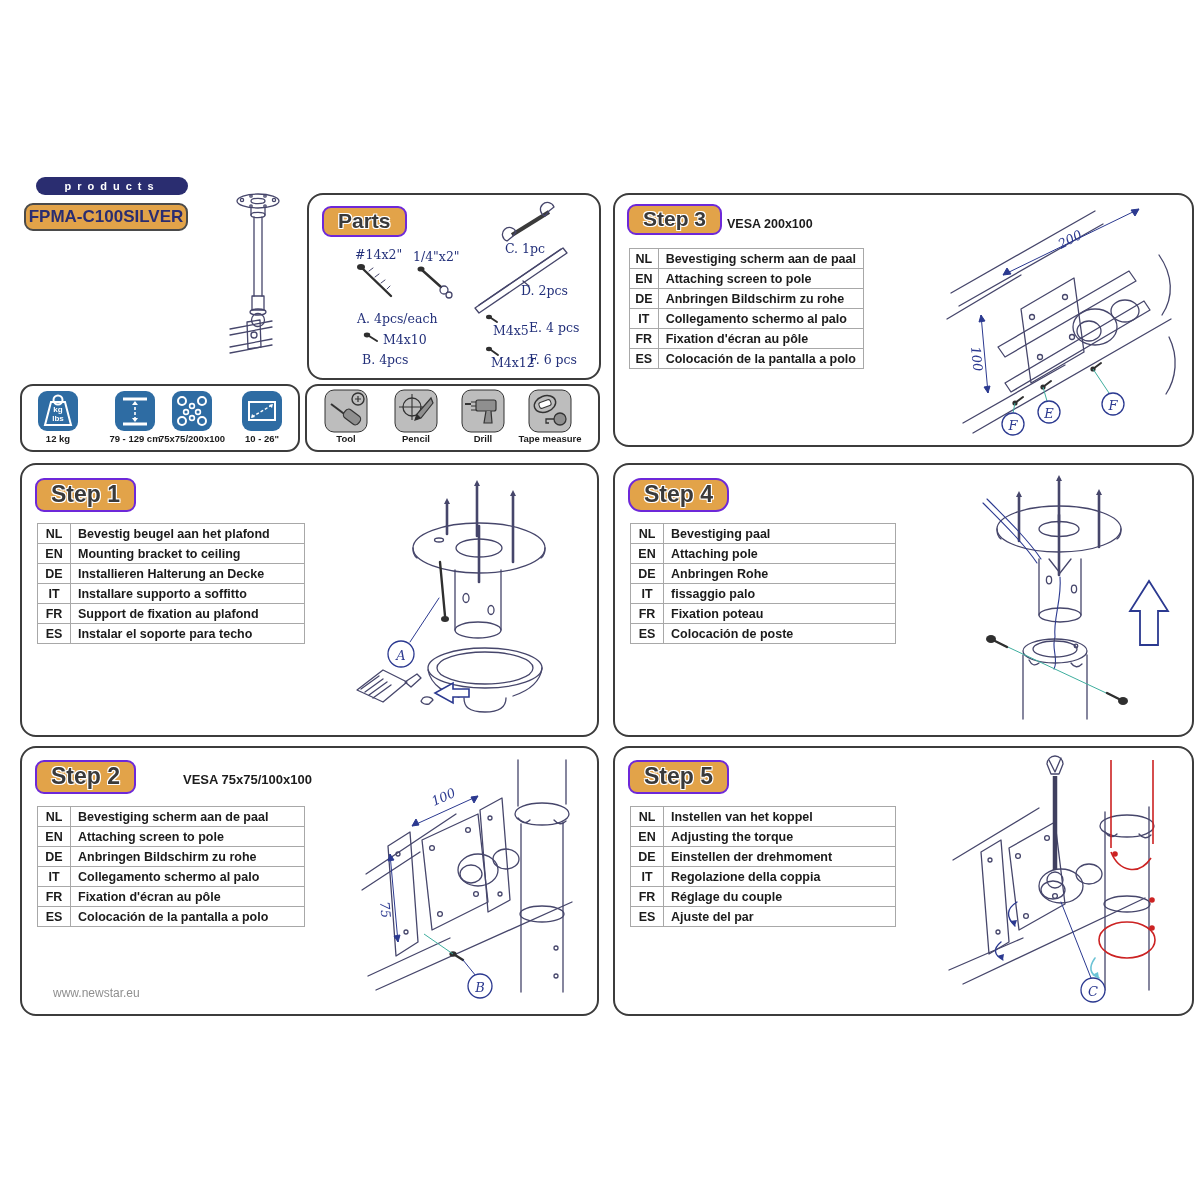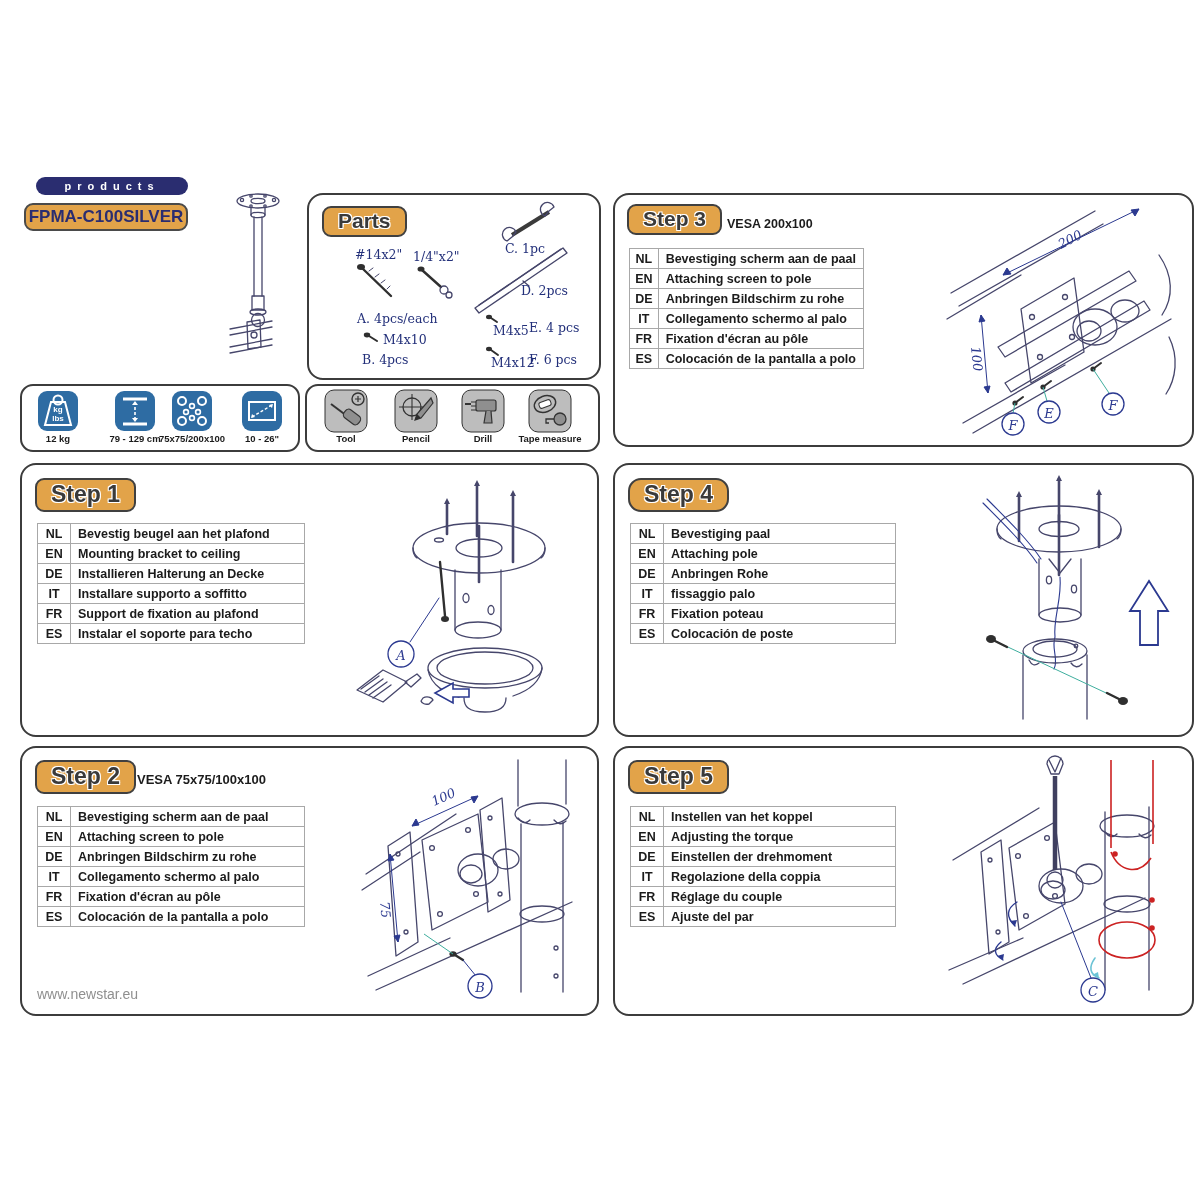--- a/index.html
+++ b/index.html
@@ -7,21 +7,21 @@
     width:1200px;height:1200px;background:#ffffff;position:relative;
     font-family:"Liberation Sans",sans-serif;color:#1c1c1c;
   }
   .abs{position:absolute;}
   .box{
     position:absolute;background:#fff;
     border:2.5px solid #3c3c3c;border-radius:16px;
   }
   
   .badge{
-    display:inline-block;background:#e2a349;border:2px solid #404040;
+    display:inline-block;background:#e2a349;border:2px solid #6d28d9;
     border-radius:9px;color:#3a3a3a;font-weight:bold;
     padding:1px 14px 2px 14px;
     text-shadow:-1px -1px 0 #fff,1px -1px 0 #fff,-1px 1px 0 #fff,1px 1px 0 #fff;
     white-space:nowrap;
   }
   .step-badge{font-size:23px;}
   .parts-badge{font-size:21px;}
   .vesa{font-weight:bold;font-size:13px;color:#1c1c1c;white-space:nowrap;}
   
   table.lang{border-collapse:collapse;background:#fff;border-radius:18px;}
@@ -35,21 +35,21 @@
   .logo-new{color:#2a2d70;}
   .logo-star{color:#ffffff;-webkit-text-stroke:1.8px #2a2d70;text-shadow:0 0 1px #2a2d70;}
   .products-bar{
     background:#2a2d70;border-radius:10px;height:18px;width:152px;margin:-9px 0 8px 14px;
     color:#fff;font-size:11px;font-weight:bold;letter-spacing:6px;text-align:center;line-height:18px;
   }
   .model-badge{
     margin:8px 0 0 2px;background:#e2a349;border:2px solid #4a4a4a;border-radius:9px;
     color:#2a2d70;font-weight:bold;font-size:17px;text-align:center;width:160px;padding:2px 0;
   }
-  .website{color:#8f8f8f;font-size:14px;}
+  .website{color:#8f8f8f;font-size:12px;margin-left:16px;}
   
   .tile-blue{fill:#2e6ca3;}
   .tile-gray{fill:#bdbdbd;stroke:#333;stroke-width:1;}
   .spec-label{font-size:9.5px;font-weight:bold;fill:#1b1b1b;text-anchor:middle;font-family:"Liberation Sans",sans-serif;}
   
   .ln{stroke:#46466b;stroke-width:1.3;fill:none;stroke-linecap:round;stroke-linejoin:round;}
   .lnth{stroke:#46466b;stroke-width:2.6;fill:none;stroke-linecap:round;}
   .dim{stroke:#2b3990;stroke-width:1;fill:none;}
   .dimtxt{fill:#2b3990;font-family:"DejaVu Serif",serif;font-style:italic;font-size:13px;}
   .callout{stroke:#2b3990;stroke-width:1.3;fill:#fff;}
@@ -448,21 +448,21 @@
         <line class="screw" x1="62" y1="174" x2="74" y2="180"></line>
       <ellipse cx="190" cy="234" rx="5" ry="4" fill="#2f2f2f"></ellipse>
         <line class="screw" x1="186" y1="232" x2="174" y2="226"></line>
     </g>
     <polygon points="207,178 207,144 197,144 216,114 235,144 225,144 225,178" fill="#fff" stroke="#2b3990" stroke-width="1.8"></polygon>
   </svg>
 </div>
 
 <div class="box" style="left:20px;top:746px;width:575px;height:266px;">
   <span class="badge step-badge abs" style="left:13px;top:12px;">Step 2</span>
-  <span class="vesa abs" style="left:115px;top:24px;">VESA 75x75/100x100</span>
+  <span class="vesa abs" style="left:115px;top:24px;padding-left:46px;">VESA 75x75/100x100</span>
   <table class="lang abs" style="left:15px;top:58px;width:268px;">
     <tbody>
         <tr>
           <td class="code">NL</td>
           <td>Bevestiging scherm aan de paal</td>
         </tr>
     <tr>
           <td class="code">EN</td>
           <td>Attaching screen to pole</td>
         </tr>

